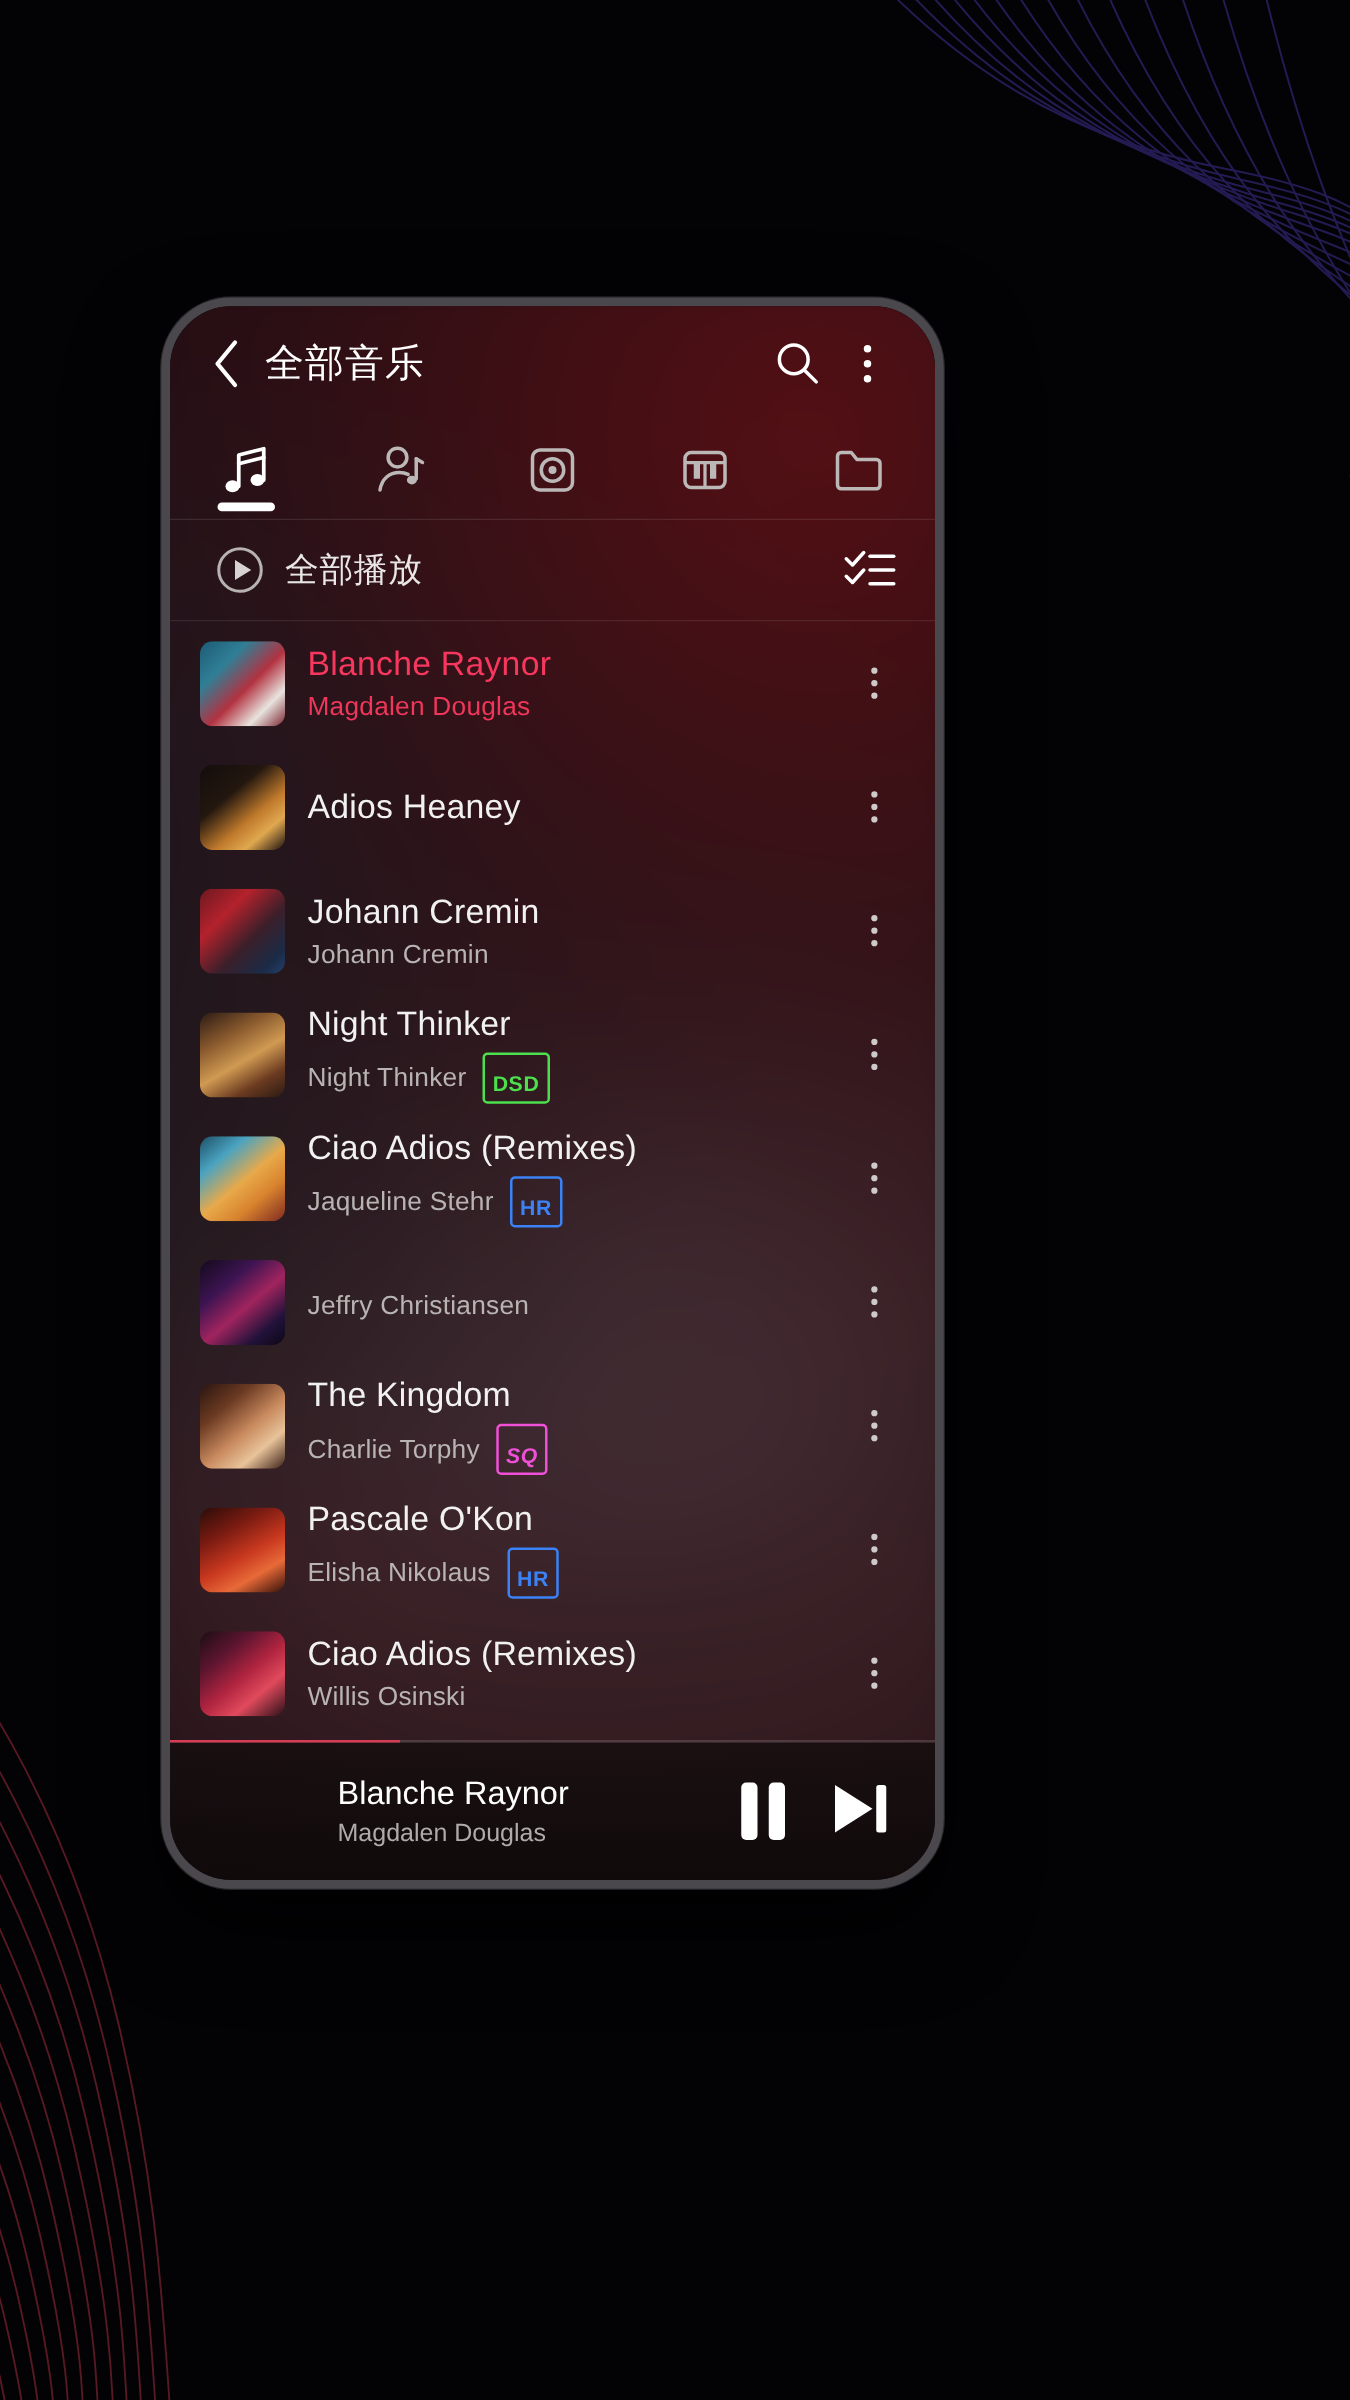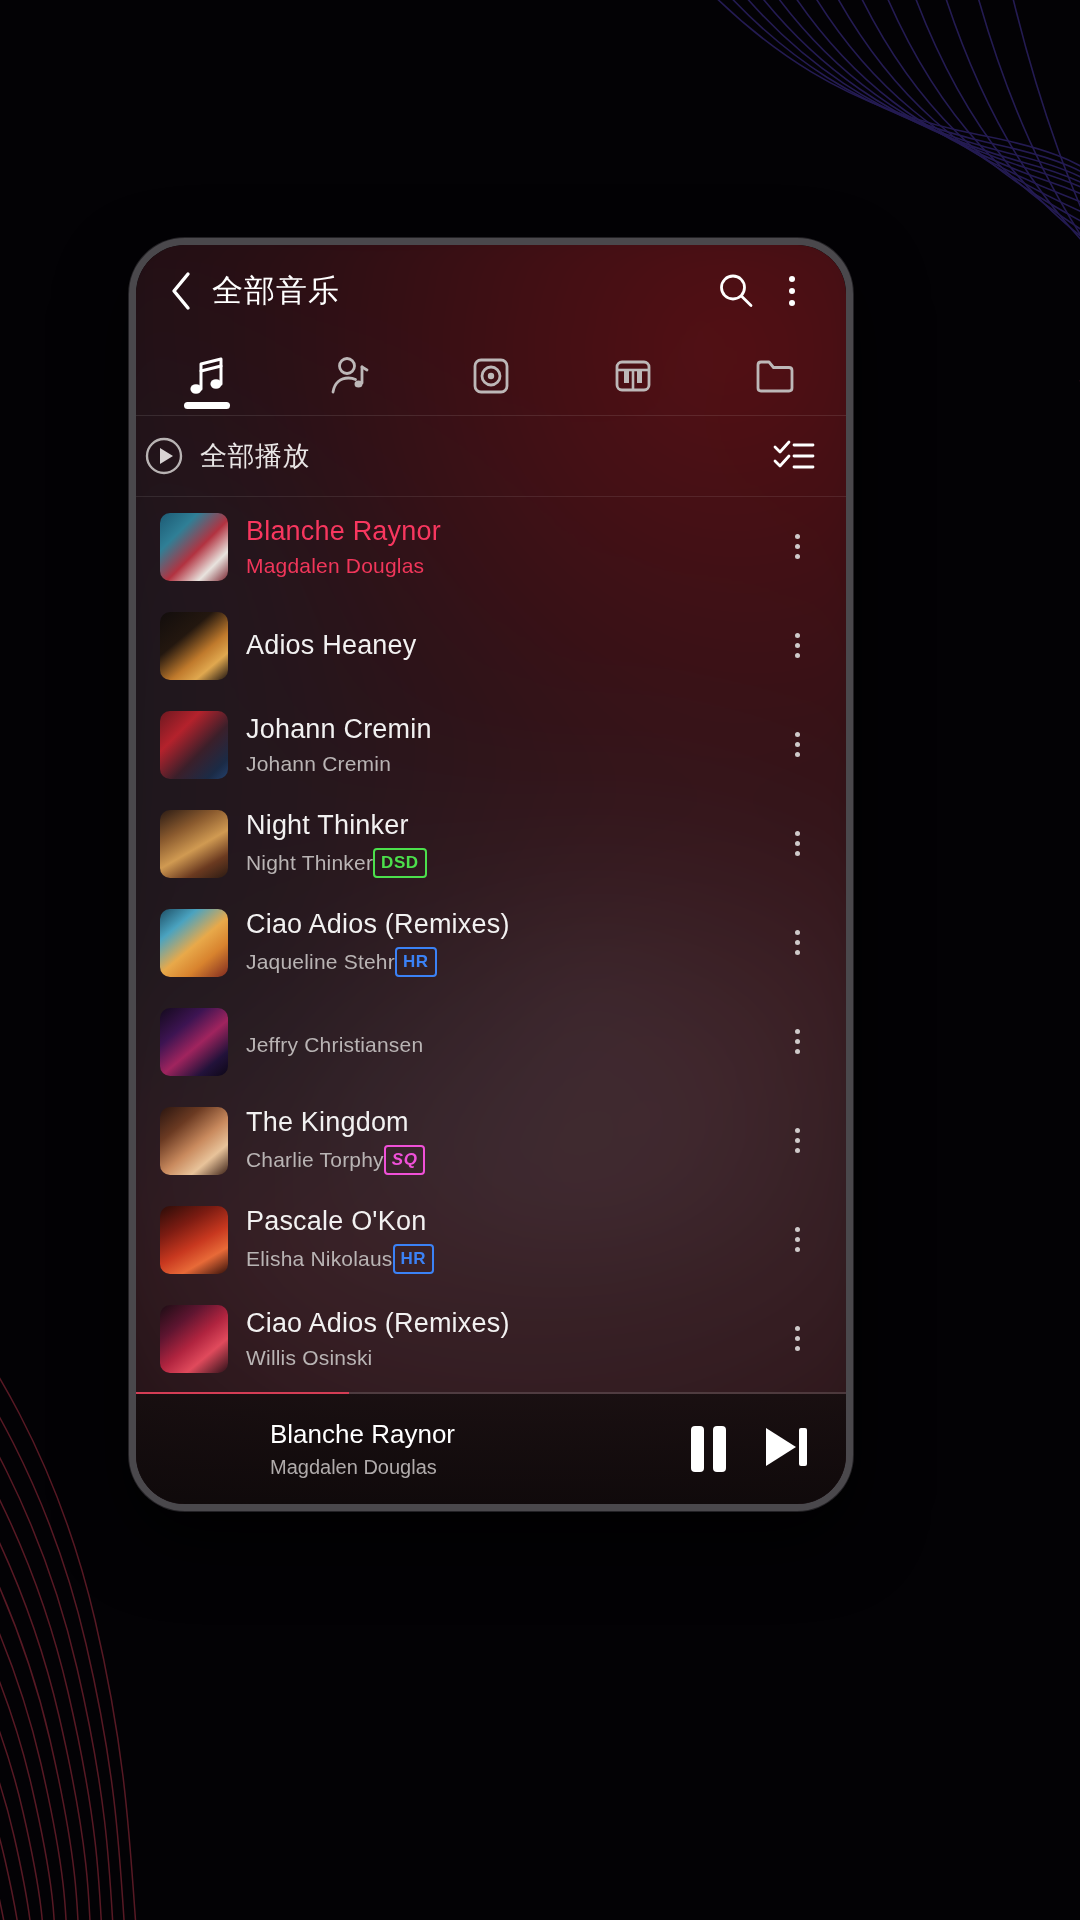--- a/index.html
+++ b/index.html
@@ -17,21 +17,21 @@
     overflow: hidden;
   }
   #bg svg { position: absolute; }
   .topo-tr { top: -40px; right: -60px; }
   .topo-bl { bottom: -60px; left: -90px; }
 
   
   #phone {
     position: absolute;
     left: 129px; top: 238px;
-    width: 724px; height: 1273px;
+    width: 626px; height: 1273px;
     border-radius: 56px;
     background: #111013;
     border: 7px solid #4a484c;
     box-shadow: 0 0 0 1px #232125, 0 30px 70px rgba(0,0,0,.85);
     overflow: hidden;
   }
   #screen {
     position: absolute; inset: 0;
     border-radius: 49px;
     overflow: hidden;
@@ -91,21 +91,21 @@
 
   .tabs-divider {
     height: 1px; background: rgba(255,255,255,.10);
     position: relative; z-index: 4;
   }
 
   
   .playall {
     height: 80px; flex: 0 0 80px;
     display: flex; align-items: center;
-    padding: 0 24px 0 8px;
+    padding: 0 24px 0 36px;
     position: relative; z-index: 4;
   }
   .playall-left { display: flex; align-items: center; }
   .playall-text { color: #e9e6e6; font-size: 27px; margin-left: 16px; letter-spacing: .5px; }
   .playall-spacer { flex: 1; }
   .playall-divider { height:1px; background: rgba(255,255,255,.09); position: relative; z-index:4; }
 
   
   .list { flex: 1; overflow: hidden; position: relative; z-index: 4; }
   .row {
@@ -124,23 +124,23 @@
     white-space: nowrap; overflow: hidden; text-overflow: ellipsis;
   }
   .t2line { display: flex; align-items: center; margin-top: 7px; }
   .t2 {
     font-size: 21px; color: #b9b4b4; letter-spacing: .2px;
     white-space: nowrap; overflow: hidden; text-overflow: ellipsis;
   }
   .row.playing .t1 { color: #f8375f; }
   .row.playing .t2 { color: #f0365a; }
   .badge {
-    flex: 0 0 auto;
+    margin-left: 13px; flex: 0 0 auto;
     font-size: 17px; line-height: 1;
-    padding: 4px 6px 5px 6px;
+    padding: 15px 6px 5px 6px;
     border: 2px solid currentColor; border-radius: 4px;
     letter-spacing: .5px; font-weight: 600;
   }
   .badge.dsd { color: #4ce04c; }
   .badge.hr  { color: #3b82f6; }
   .badge.sq  { color: #f050d8; font-style: italic; }
   .rowmore {
     width: 54px; flex: 0 0 54px;
     display: flex; flex-direction: column; align-items: center; gap: 5px;
   }

